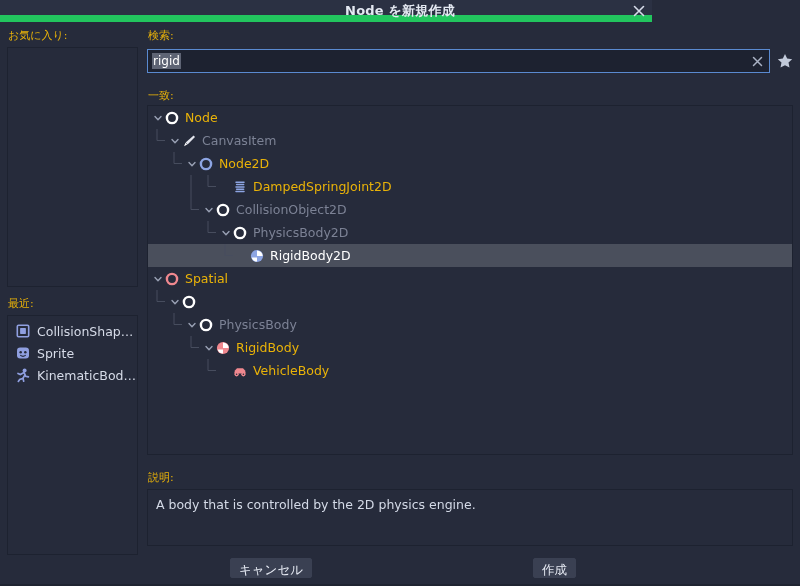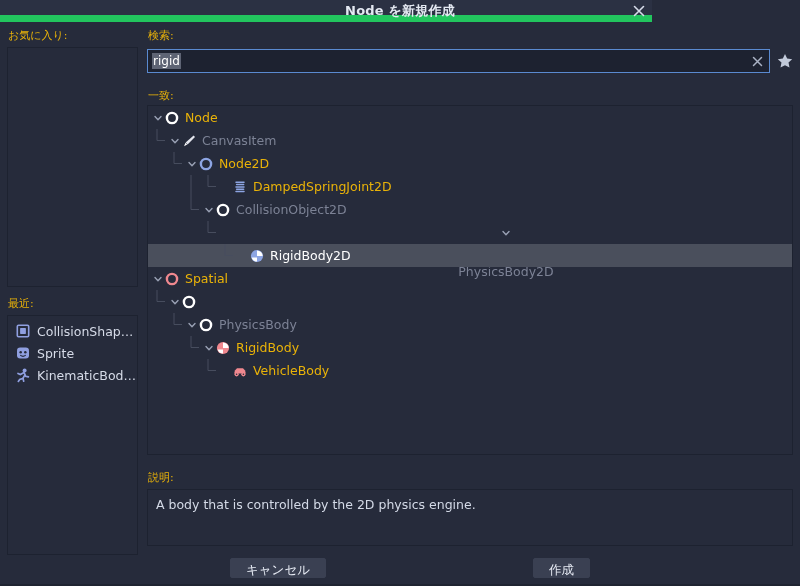--- a/index.html
+++ b/index.html
@@ -192,21 +192,21 @@
     height: 20px;
     background: #3a4052;
     border: 1px solid #3a4052;
     border-radius: 2px;
     color: #e6eaf3;
     font-size: 12.5px;
     font-family: "DejaVu Sans", "Liberation Sans", sans-serif;
     line-height: 22px;
     text-align: center;
     cursor: pointer;
-    padding: 0 15px;
+    padding: 0 8px;
   }
   #cancel-button { left: 230px; top: 558px; }
   #create-button { left: 533px; top: 558px; }
 
   .sep-line {
     position: absolute;
     left: 0; top: 584px;
     width: 800px; height: 2px;
     background: #1f2431;
   }
@@ -373,21 +373,21 @@
           <path d="M2 3.6 L5 6.8 L8 3.6" stroke="#99a1b4" stroke-width="1.4" fill="none" stroke-linecap="round" stroke-linejoin="round"></path>
         </svg>
       </span>
       <span class="ticon">
         <svg width="16" height="16" viewBox="0 0 16 16" aria-hidden="true">
           <circle cx="8" cy="8" r="5.1" fill="none" stroke="#ffffff" stroke-width="2.4"></circle>
         </svg>
       </span>
       <span class="tlabel">CollisionObject2D</span>
     </div>
-    <div class="tree-row dim" style="padding-left: 72px; flex-direction: column;">
+    <div class="tree-row dim" style="padding-left: 72px;">
       <div class="guide" style="width: 100%;">
         <svg width="74" height="23" style="position:absolute;left:0;top:0">
           <path d="M60 0 V11.5" stroke="#474d5e" stroke-width="1" fill="none"></path>
           <path d="M60 11.5 H68" stroke="#474d5e" stroke-width="1" fill="none"></path>
         </svg>
       </div>
       <span class="arrow">
         <svg width="10" height="10" viewBox="0 0 10 10" aria-hidden="true">
           <path d="M2 3.6 L5 6.8 L8 3.6" stroke="#99a1b4" stroke-width="1.4" fill="none" stroke-linecap="round" stroke-linejoin="round"></path>
         </svg>

